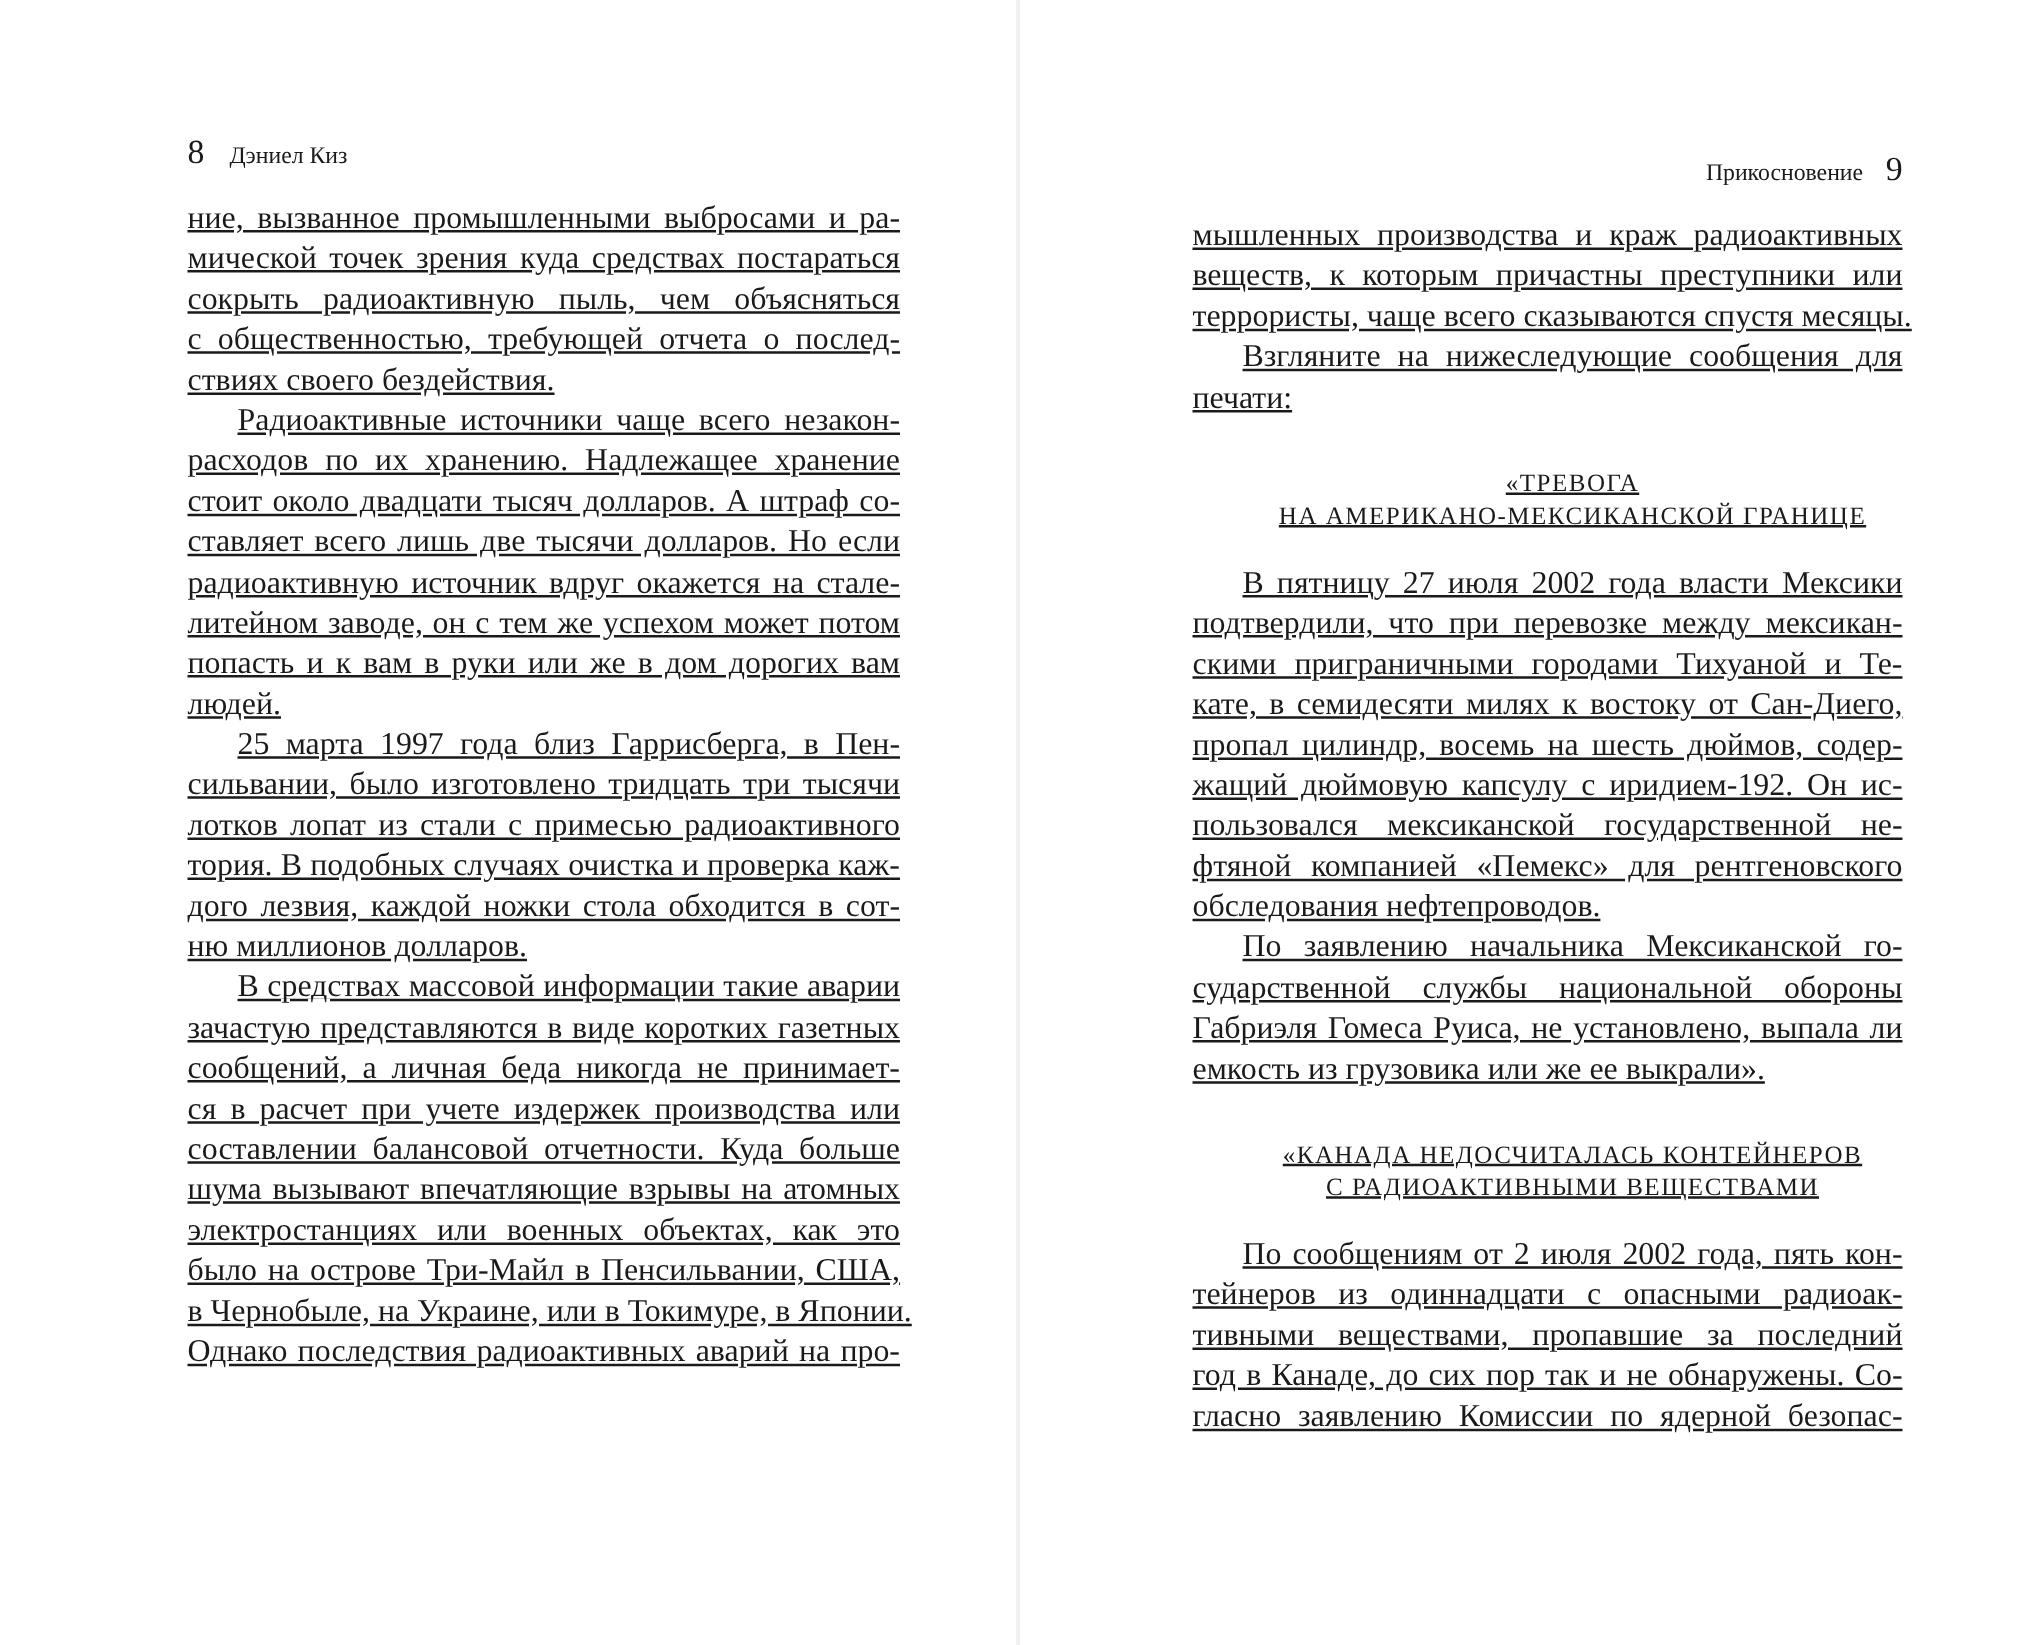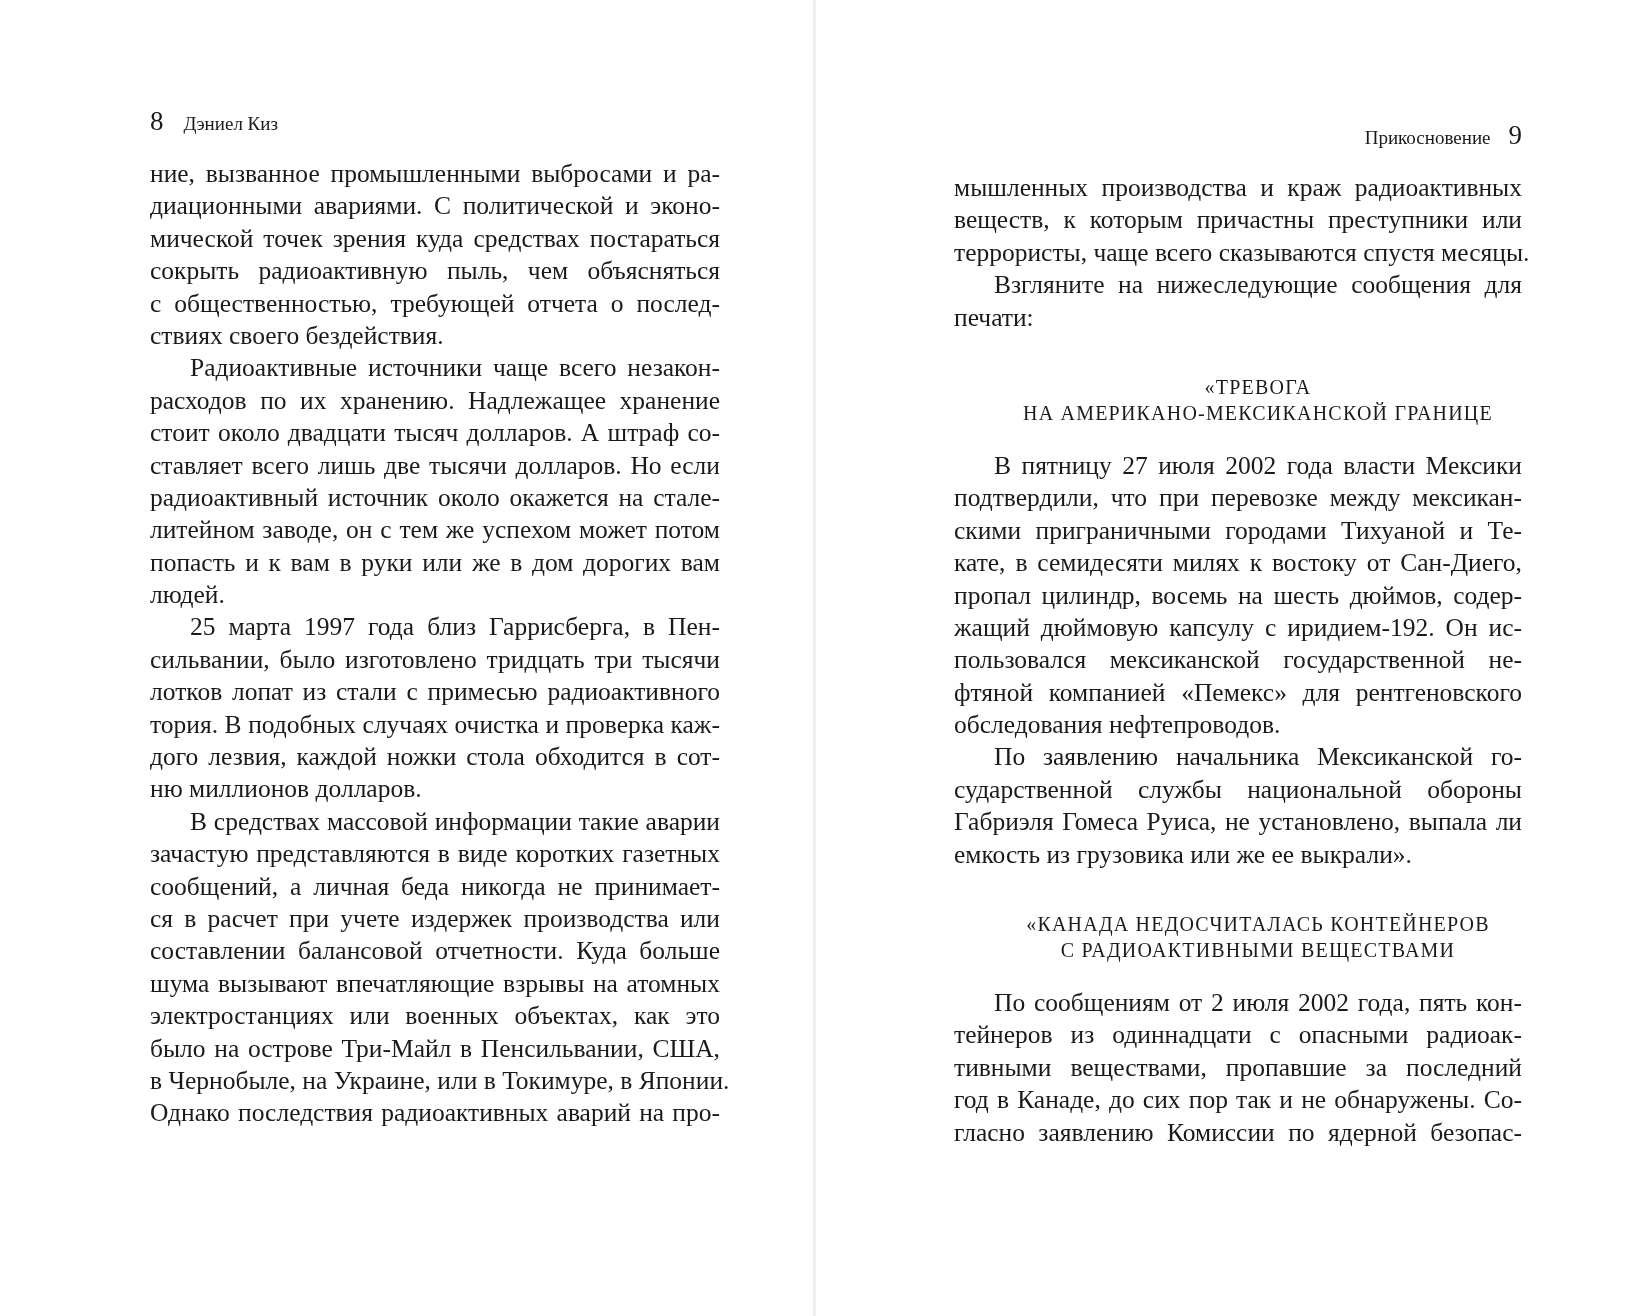--- a/index.html
+++ b/index.html
@@ -50,20 +50,21 @@
       line-height: 30px;
     }
     .page-left .head-title { margin-left: 20px; }
     .page-right .head-title { margin-right: 18px; }
 
     .body-text {
       position: absolute;
       top: 158px;
       left: 0;
       width: 100%;
+      text-decoration: underline;
     }
     .line {
       display: block;
       font-size: 25.5px;
       line-height: 32.4px;
       height: 32.4px;
       white-space: nowrap;
       text-align: justify;
       text-align-last: justify;
     }
@@ -93,32 +94,31 @@
 <div class="gutter"></div>
 
 <div class="page page-left">
   <div class="running-head">
     <span class="folio">8</span>
     <span class="head-title">Дэниел Киз</span>
   </div>
   <div class="body-text" id="left-body">
       <div>
         <span class="line">ние, вызванное промышленными выбросами и ра-</span>
-        <span class="line">диационными авариями. С политической и эконо-</span>
         <span class="line">мической точек зрения куда средствах постараться</span>
         <span class="line">сокрыть радиоактивную пыль, чем объясняться</span>
         <span class="line">с общественностью, требующей отчета о послед-</span>
         <span class="line last">ствиях своего бездействия.</span>
       </div>
       <div>
         <span class="line indent">Радиоактивные источники чаще всего незакон-</span>
         <span class="line">расходов по их хранению. Надлежащее хранение</span>
         <span class="line">стоит около двадцати тысяч долларов. А штраф со-</span>
         <span class="line">ставляет всего лишь две тысячи долларов. Но если</span>
-        <span class="line">радиоактивный источник около окажется на стале-</span>
+        <span class="line">радиоактивную источник вдруг окажется на стале-</span>
         <span class="line">литейном заводе, он с тем же успехом может потом</span>
         <span class="line">попасть и к вам в руки или же в дом дорогих вам</span>
         <span class="line last">людей.</span>
       </div>
       <div>
         <span class="line indent">25 марта 1997 года близ Гаррисберга, в Пен-</span>
         <span class="line">сильвании, было изготовлено тридцать три тысячи</span>
         <span class="line">лотков лопат из стали с примесью радиоактивного</span>
         <span class="line">тория. В подобных случаях очистка и проверка каж-</span>
         <span class="line">дого лезвия, каждой ножки стола обходится в сот-</span>

